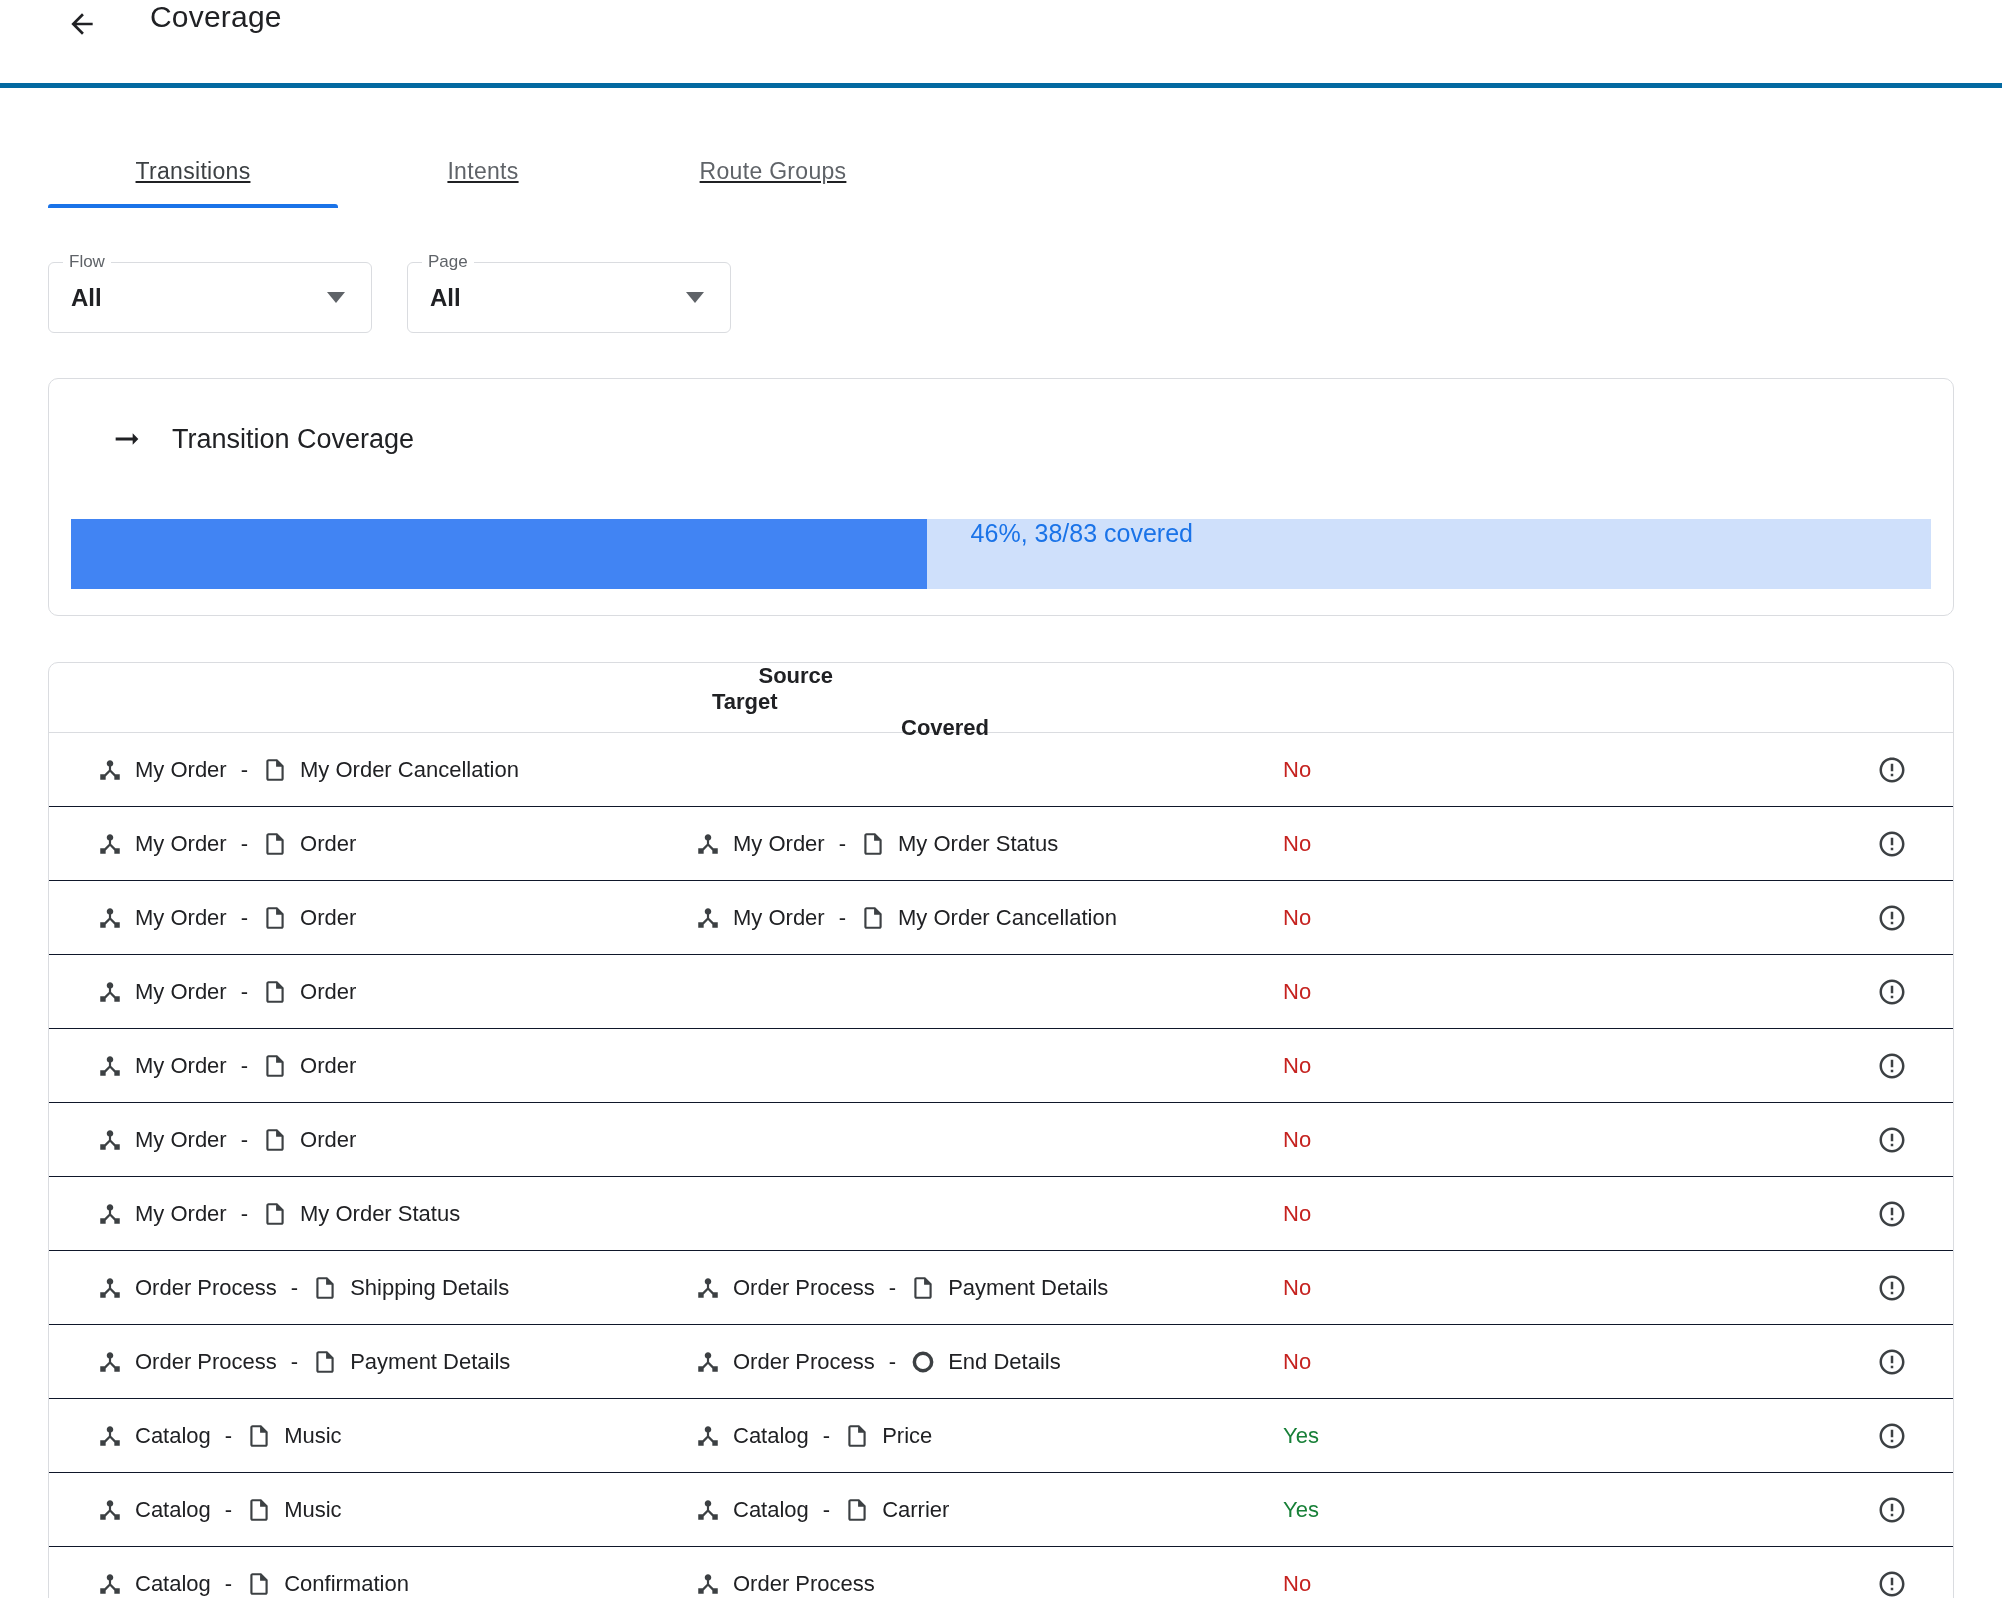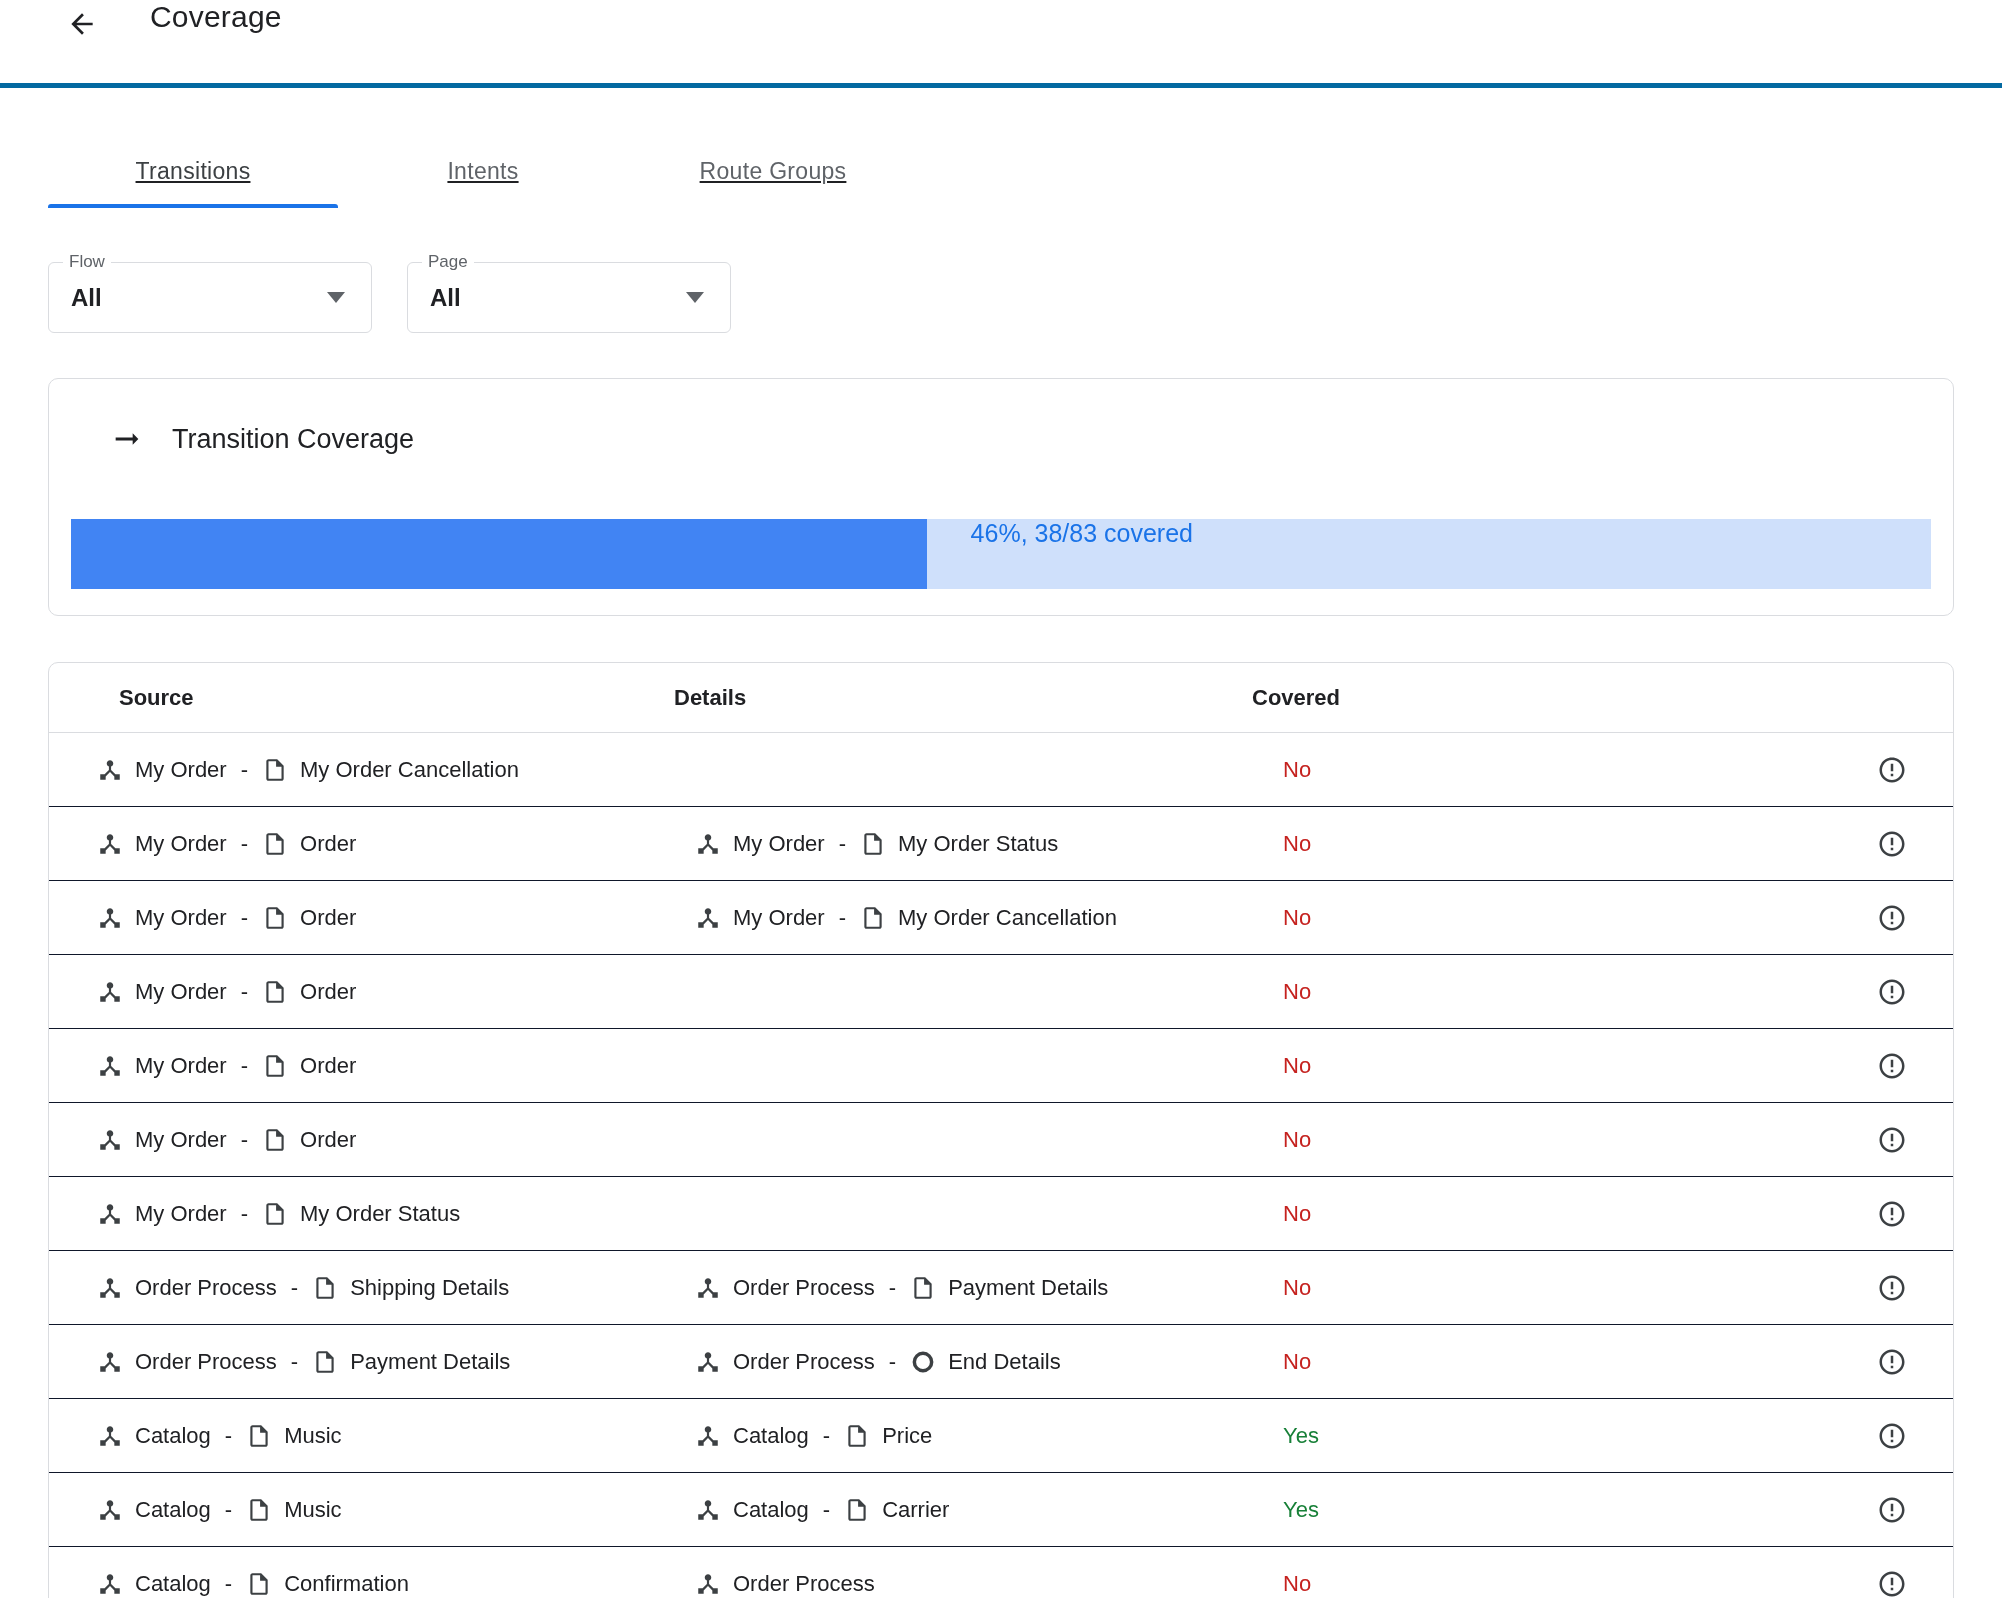--- a/index.html
+++ b/index.html
@@ -31,21 +31,21 @@
   
   .card { margin:45px 48px 0; border:1px solid #dadce0; border-radius:10px; padding:38px 22px 26px; }
   .card-title-row { display:flex; align-items:center; height:44px; margin:0 0 58px 39px; }
   .card-title { font-size:27px; color:#202124; margin-left:28px; }
   .progress { height:70px; background:#cfe0fb; display:flex; align-items:flex-start; }
   .progress-fill { height:100%; background:#4184f3; flex:none; }
   .progress-label { margin-left:44px; color:#1a73e8; font-size:25px; white-space:nowrap; }
   
   .table { margin:46px 48px 0; border:1px solid #dadce0; border-radius:10px 10px 0 0; overflow:hidden; }
   .thead { display:flex; height:70px; align-items:center; border-bottom:1px solid #dadce0;
-           font-weight:bold; font-size:22px; color:#202124; }
+           font-weight:bold; font-size:22px; color:#202124;flex-direction:column; }
   .hc { flex:none; }
   .h-source { width:625px; padding-left:70px; }
   .h-target { width:578px; }
   .h-covered { width:200px; }
   .h-actions { flex:1; }
   .row { display:flex; height:74px; align-items:center; border-bottom:1px solid #0f172a; font-size:22px; }
   .cell { flex:none; display:flex; align-items:center; }
   .c-source { width:625px; padding-left:48px; }
   .c-target { width:578px; padding-left:21px; }
   .c-covered { width:200px; padding-left:31px; }
@@ -105,21 +105,21 @@
   </div>
   <div class="progress">
     <div class="progress-fill" style="width: 46%;"></div>
     <div class="progress-label">46%, 38/83 covered</div>
   </div>
 </div>
 
 <div class="table">
   <div class="thead">
     <div class="hc h-source">Source</div>
-    <div class="hc h-target">Details</div>
+    <div class="hc h-target">Target</div>
     <div class="hc h-covered">Covered</div>
     <div class="hc h-actions"></div>
   </div>
   <div class="tbody">
   <div class="row">
     <div class="cell c-source">
       <span class="fp">
         <svg class="icon flow-icon" viewBox="0 0 24 24" width="26" height="26" fill="#3c4043">
               <path d="M17 16l-4-4V8.82C14.16 8.4 15 7.3 15 6c0-1.66-1.34-3-3-3S9 4.34 9 6c0 1.3.84 2.4 2 2.82V12l-4 4H3v5h5v-3.05l4-4.2 4 4.2V21h5v-5h-4z"></path>
             </svg>

